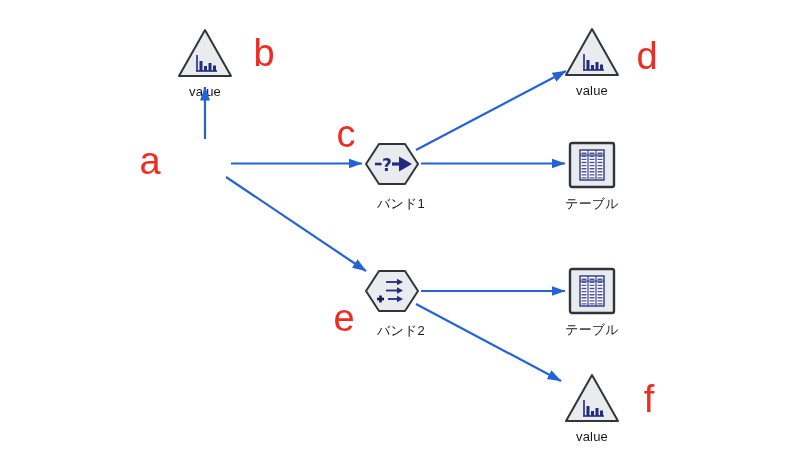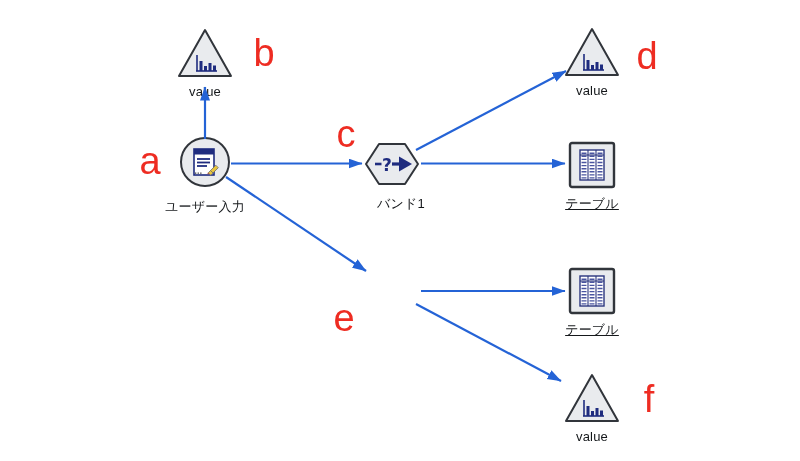--- a/index.html
+++ b/index.html
@@ -8,21 +8,21 @@
   
   #edges-layer{position:absolute;left:0;top:0;z-index:15;pointer-events:none;}
   .edge{stroke:var(--arrow);stroke-width:2.2;fill:none;}
   .ah{fill:var(--arrow);}
   
   .node{position:absolute;z-index:10;}
   .node svg{display:block;overflow:visible;}
   .shape-fill{fill:var(--node-fill);stroke:var(--node-border);}
   .node-label{position:absolute;left:50%;transform:translateX(-50%);white-space:nowrap;
               font-size:13px;color:var(--label-text);letter-spacing:.2px;}
-  .lbl-tri{top:56px;}  .lbl-circ{top:62px;}  .lbl-hex{top:55px;margin-left:9px;}  .lbl-sq{top:54px;text-decoration:underline;}
+  .lbl-tri{top:56px;}  .lbl-circ{top:62px;}  .lbl-hex{top:55px;margin-left:9px;}  .lbl-sq{top:54px;}
   .navy{fill:var(--icon-navy);}
   .navy-s{stroke:var(--icon-navy);fill:none;}
   
   .annot{position:absolute;z-index:20;transform:translate(-50%,-50%);
          color:var(--annotation-red);font-size:38px;line-height:1;
          font-family:"Liberation Sans",sans-serif;font-weight:400;}
 </style>
 </head>
 <body>
 
@@ -53,41 +53,20 @@
         <line class="navy-s" x1="19" y1="43" x2="40" y2="43" stroke-width="1.6"></line>
         <rect class="navy" x="22.5" y="33" width="3" height="10"></rect>
         <rect class="navy" x="27" y="38" width="3" height="5"></rect>
         <rect class="navy" x="31.5" y="35" width="3" height="8"></rect>
         <rect class="navy" x="36" y="37.5" width="3" height="5.5"></rect>
       </g>
     </svg>
     <div class="node-label lbl-tri">value</div>
   </div>
 
-  <div class="node" style="left:179px;top:136px;">
-    <svg width="52" height="52" viewBox="0 0 52 52">
-      <circle class="shape-fill" cx="26" cy="26" r="24" stroke-width="2"></circle>
-      <g>
-        <rect x="15" y="13" width="20" height="26" fill="#ffffff" class="" stroke="#1f2c7f" stroke-width="1.6"></rect>
-        <rect class="navy" x="15" y="13" width="20" height="5.5"></rect>
-        <line class="navy-s" x1="18" y1="23" x2="31" y2="23" stroke-width="1.8"></line>
-        <line class="navy-s" x1="18" y1="26.5" x2="31" y2="26.5" stroke-width="1.8"></line>
-        <line class="navy-s" x1="18" y1="30" x2="28" y2="30" stroke-width="1.8"></line>
-        <rect x="16" y="36.5" width="1.3" height="1.3" fill="#444"></rect>
-        <rect x="18.6" y="36.5" width="1.3" height="1.3" fill="#444"></rect>
-        <rect x="21.2" y="36.5" width="1.3" height="1.3" fill="#444"></rect>
-        <g>
-          <polygon points="31.5,34.5 36.8,29.2 39.3,31.7 34,37" fill="#e8c53e" stroke="#6d6d6d" stroke-width="0.8"></polygon>
-          <polygon points="29.2,36.8 31.5,34.5 34,37 31.7,39.3" fill="#e8c53e" stroke="#6d6d6d" stroke-width="0.8"></polygon>
-          <polygon points="29.2,36.8 30.4,38.2 28.2,37.9" fill="#b03a2e"></polygon>
-        </g>
-      </g>
-    </svg>
-    <div class="node-label lbl-circ">ユーザー入力</div>
-  </div>
 
   <div class="node" style="left:364px;top:140px;">
     <svg width="56" height="48" viewBox="0 0 56 48">
       <polygon class="shape-fill" points="2,24 15,4 41,4 54,24 41,44 15,44" stroke-width="2" stroke-linejoin="round"></polygon>
       <g>
         <line class="navy-s" x1="11" y1="24" x2="17.5" y2="24" stroke-width="2.6"></line>
         <text x="23" y="30.5" text-anchor="middle" font-family="'DejaVu Sans',sans-serif" font-size="17" font-weight="bold" fill="#1f2c7f">?</text>
         <line class="navy-s" x1="28" y1="24" x2="37" y2="24" stroke-width="3.2"></line>
         <polygon class="navy" points="35,16.5 48,24 35,31.5"></polygon>
       </g>
@@ -119,20 +98,36 @@
         <line x1="24" y1="11.5" x2="24" y2="37.5" stroke="#4a55a0" stroke-width="5" stroke-dasharray="1.4 1.7"></line>
         <line x1="32" y1="11.5" x2="32" y2="37.5" stroke="#4a55a0" stroke-width="5" stroke-dasharray="1.4 1.7"></line>
         <line x1="20" y1="9" x2="20" y2="39" stroke="#2a357e" stroke-width="1.1"></line>
         <line x1="28" y1="9" x2="28" y2="39" stroke="#2a357e" stroke-width="1.1"></line>
         <line x1="12" y1="14" x2="36" y2="14" stroke="#2a357e" stroke-width="1.1"></line>
       </g>
     </svg>
     <div class="node-label lbl-sq">テーブル</div>
   </div>
 
+  <div class="node" style="left:364px;top:267px;">
+    <svg width="56" height="48" viewBox="0 0 56 48">
+      <polygon class="shape-fill" points="2,24 15,4 41,4 54,24 41,44 15,44" stroke-width="2" stroke-linejoin="round"></polygon>
+      <g>
+        <line class="navy-s" x1="22" y1="15" x2="33" y2="15" stroke-width="1.8"></line>
+        <polygon class="navy" points="33,11.8 39,15 33,18.2"></polygon>
+        <line class="navy-s" x1="22" y1="23.5" x2="33" y2="23.5" stroke-width="1.8"></line>
+        <polygon class="navy" points="33,20.3 39,23.5 33,26.7"></polygon>
+        <line x1="13" y1="32" x2="20" y2="32" stroke="#151b52" stroke-width="2.6"></line>
+        <line x1="16.5" y1="28.5" x2="16.5" y2="35.5" stroke="#151b52" stroke-width="2.6"></line>
+        <line class="navy-s" x1="24" y1="32" x2="33" y2="32" stroke-width="1.8"></line>
+        <polygon class="navy" points="33,28.8 39,32 33,35.2"></polygon>
+      </g>
+    </svg>
+    <div class="node-label lbl-hex">バンド2</div>
+  </div>
 
   <div class="node" style="left:568px;top:267px;">
     <svg width="48" height="48" viewBox="0 0 48 48">
       <rect class="shape-fill" x="2" y="2" width="44" height="44" rx="2" stroke-width="2.4"></rect>
       <g>
         <rect x="12" y="9" width="24" height="30" fill="#ffffff" stroke="#2a357e" stroke-width="1.4"></rect>
         <line x1="16" y1="11.5" x2="16" y2="37.5" stroke="#4a55a0" stroke-width="5" stroke-dasharray="1.4 1.7"></line>
         <line x1="24" y1="11.5" x2="24" y2="37.5" stroke="#4a55a0" stroke-width="5" stroke-dasharray="1.4 1.7"></line>
         <line x1="32" y1="11.5" x2="32" y2="37.5" stroke="#4a55a0" stroke-width="5" stroke-dasharray="1.4 1.7"></line>
         <line x1="20" y1="9" x2="20" y2="39" stroke="#2a357e" stroke-width="1.1"></line>

